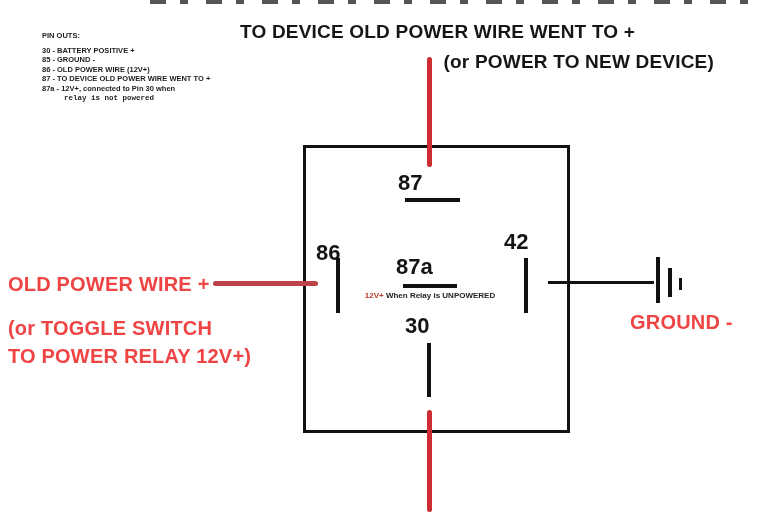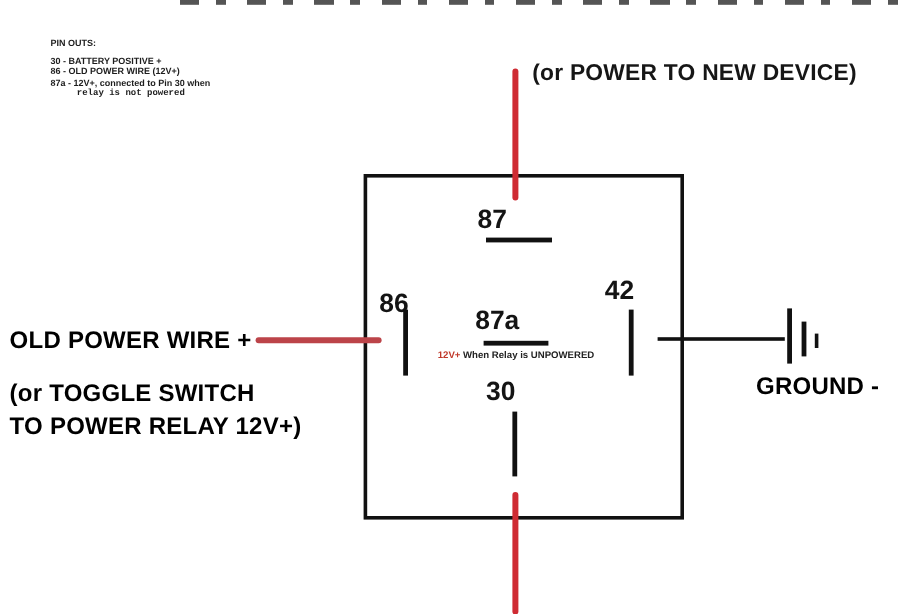--- a/index.html
+++ b/index.html
@@ -43,39 +43,42 @@
   .p87a-bar{left:403px;top:284px;width:54px;height:4px;}
   .p87a-note{left:355px;top:291px;width:150px;text-align:center;font-size:8px;font-weight:bold;white-space:nowrap;color:#222;}
   .p87a-note .red{color:#c0392b;}
   .p30-label{left:405px;top:313px;width:50px;}
   .p30-bar{left:427px;top:343px;width:4px;height:54px;}
   
   .gnd-line{left:548px;top:281px;width:106px;height:3px;background:#111;}
   .gnd-tall{left:656px;top:257px;width:4px;height:46px;}
   .gnd-med{left:668px;top:268px;width:4px;height:29px;}
   .gnd-short{left:679px;top:278px;width:3px;height:12px;}
-  .side-label{font-weight:bold;font-size:20px;white-space:nowrap;letter-spacing:.2px;color:#000000;}
+  .side-label{font-weight:bold;font-size:20px;white-space:nowrap;letter-spacing:.2px;color:#ef4444;}
   .gnd-label{left:630px;top:311px;}
   .left1{left:8px;top:273px;}
   .left2{left:8px;top:317px;}
   .left3{left:8px;top:345px;}
 </style>
 </head>
 <body>
 
 <div class="canvas">
 
   <div class="abs cropped-title"></div>
 
+  <div class="abs hdr hdr1">TO DEVICE OLD POWER WIRE WENT TO +</div>
   <div class="abs hdr hdr2">(or POWER TO NEW DEVICE)</div>
 
   <div class="abs pinouts">
     <div class="po-title">PIN OUTS:</div>
     <div>30 - BATTERY POSITIVE +</div>
+    <div>85 - GROUND -</div>
     <div>86 - OLD POWER WIRE (12V+)</div>
+    <div>87 - TO DEVICE OLD POWER WIRE WENT TO +</div>
     <div>87a - 12V+, connected to Pin 30 when</div>
     <div class="po-indent">relay is not powered</div>
   </div>
 
   <div class="abs relay-box"></div>
 
   <div class="abs wire wire-top"></div>
   <div class="abs wire wire-bottom"></div>
   <div class="abs wire wire-left"></div>
 

